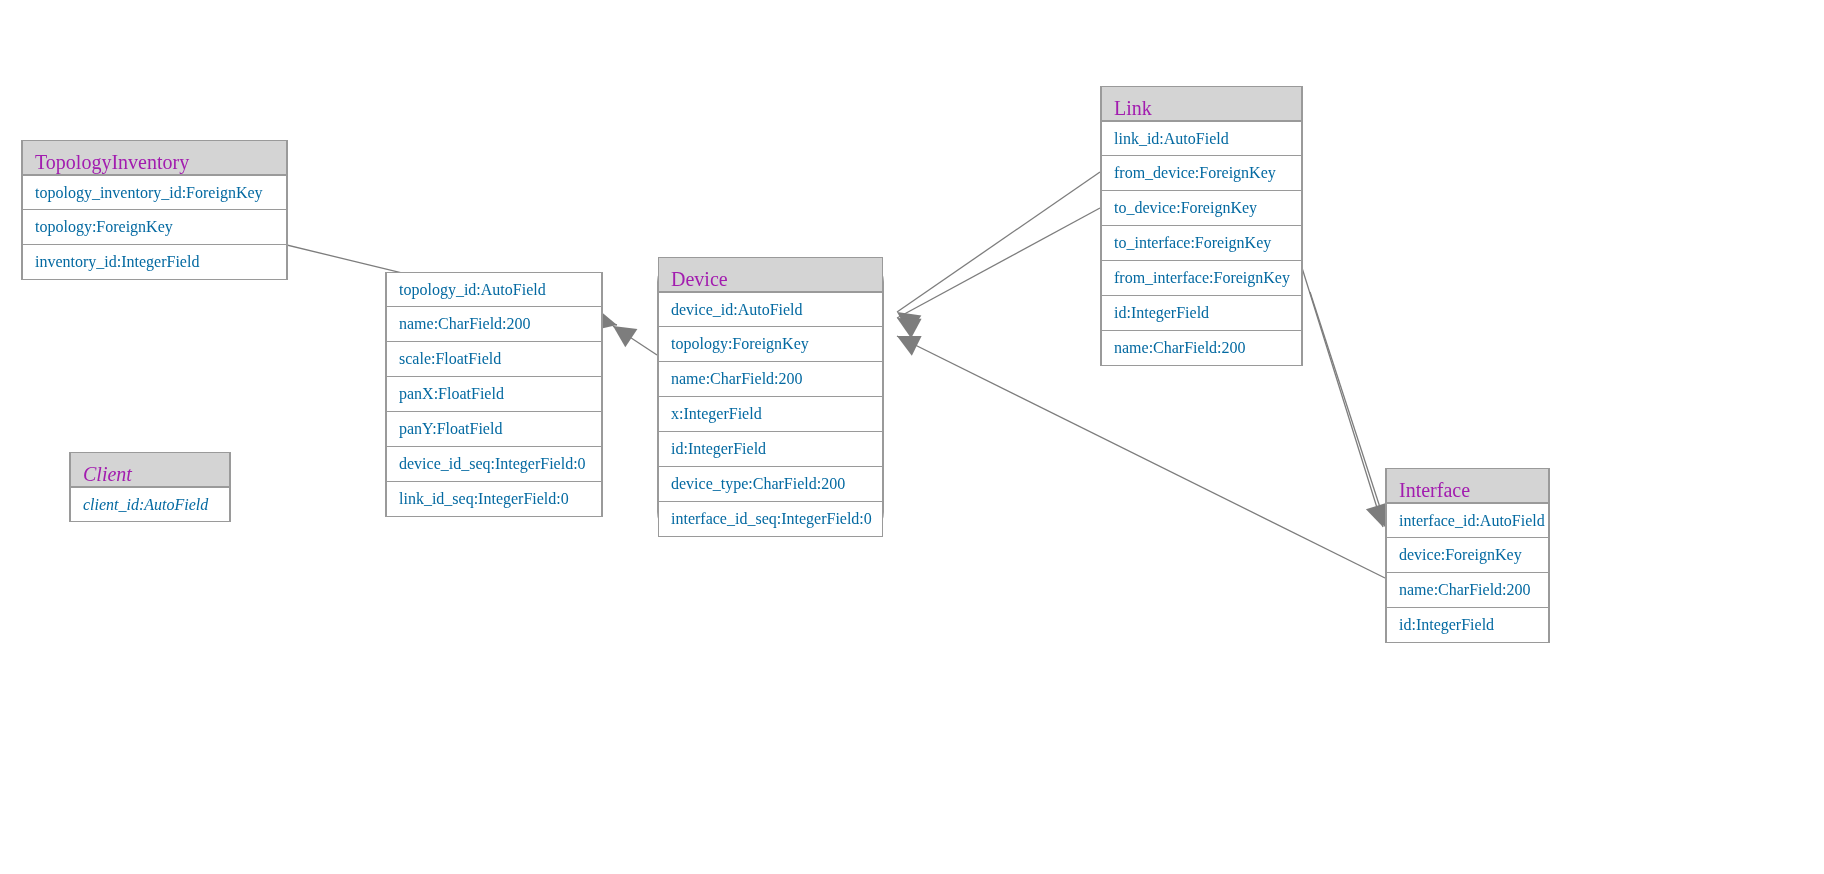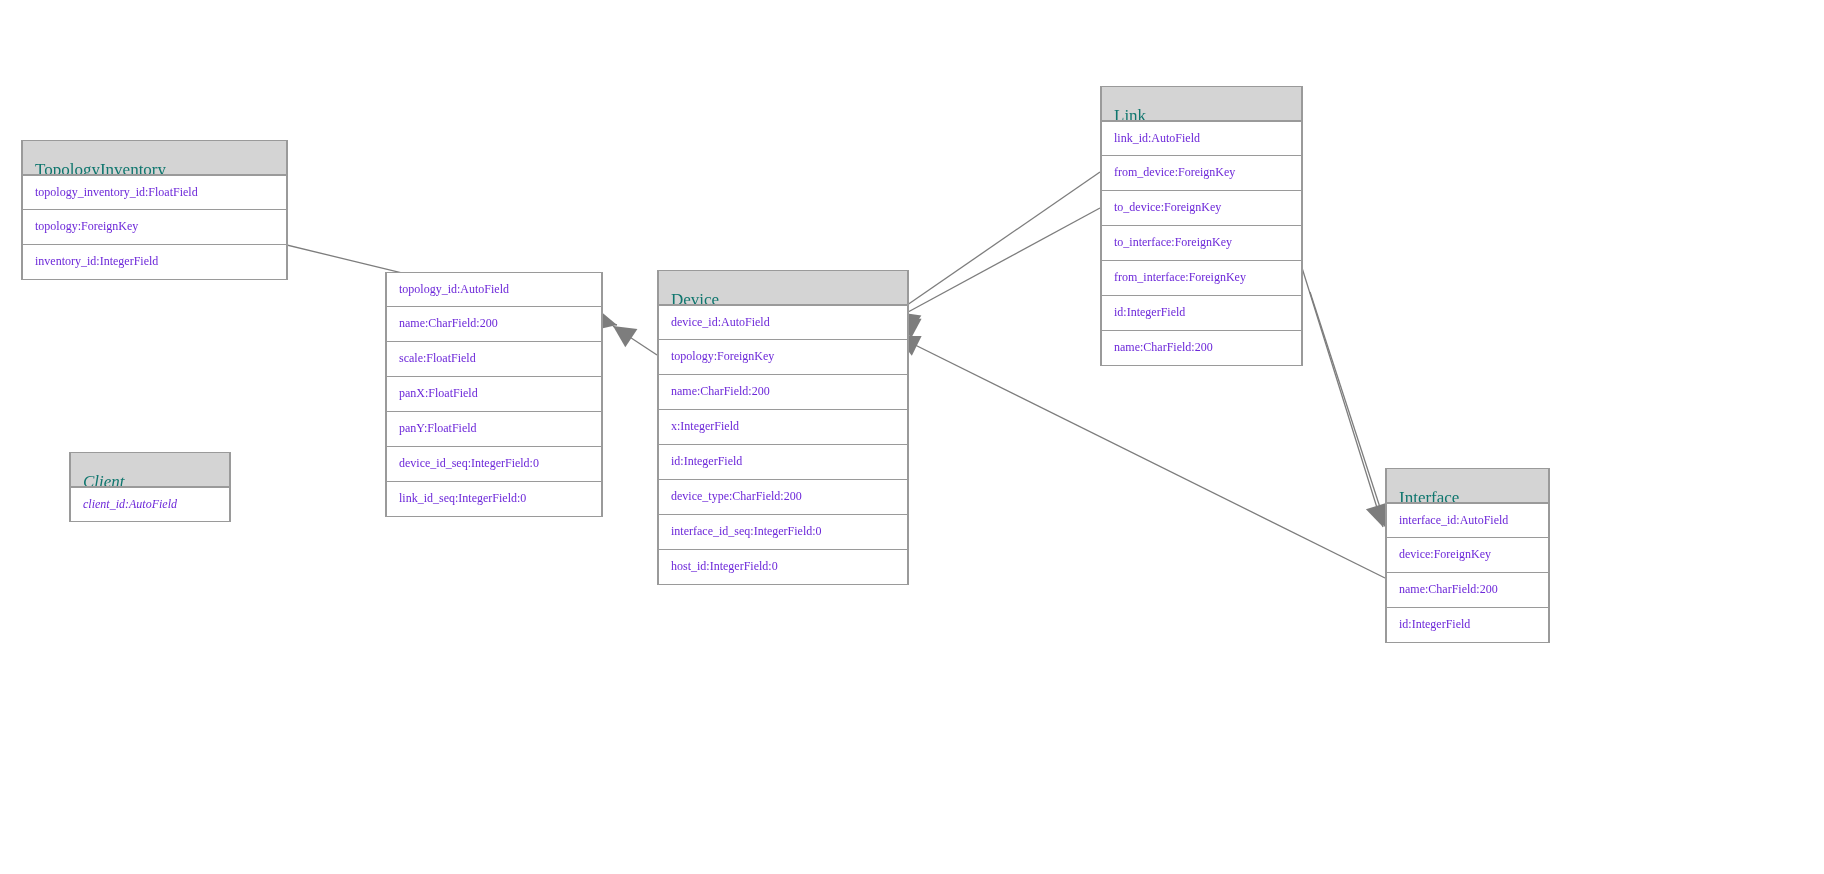--- a/index.html
+++ b/index.html
@@ -35,35 +35,35 @@
     box-sizing: border-box;
     background: #ffffff;
     border: 1px solid #9a9a9a;
     border-top: none;
     border-bottom: none;
   }
   .entity-header {
     box-sizing: border-box;
     background: #d4d4d4;
     border: 1px solid #9a9a9a;
-    color: #0f766e;
-    font-size: 17px;
+    color: #a21caf;
+    font-size: 20px;
     line-height: 34px;
     height: 35px;
-    padding: 12px 0 0 12px;
+    padding: 4px 0 0 12px;
     white-space: nowrap;
     overflow: hidden;
   }
   .entity-field {
     box-sizing: border-box;
     background: #ffffff;
     border: 1px solid #9a9a9a;
     border-top: none;
-    color: #6d28d9;
-    font-size: 12px;
+    color: #0369a1;
+    font-size: 16px;
     line-height: 33px;
     height: 35px;
     padding: 0 10px 17px 12px;
     white-space: nowrap;
     overflow: hidden;
   }
   .entity-field.first {
     border-top: 1px solid #9a9a9a;
   }
 </style>
@@ -99,43 +99,42 @@
       </g>
       <g>
         <path d="M 1310 292 L 1387 529" stroke="#7d7d7d" stroke-width="1.3" fill="none"></path>
         <polygon points="0,0 -22,-11 -22,11" fill="#7d7d7d" transform="translate(1387,529) rotate(72)"></polygon>
       </g>
     </svg>
 
   <div id="entity-layer">
       <div class="entity" style="left: 21px; top: 140px; width: 267px;">
         <div class="entity-header">TopologyInventory</div>
-        <div class="entity-field first">topology_inventory_id:FloatField</div>
+        <div class="entity-field first">topology_inventory_id:ForeignKey</div>
         <div class="entity-field">topology:ForeignKey</div>
         <div class="entity-field">inventory_id:IntegerField</div>
       </div>
       <div class="entity" style="left: 385px; top: 272px; width: 218px;">
         <div class="entity-field first">topology_id:AutoField</div>
         <div class="entity-field">name:CharField:200</div>
         <div class="entity-field">scale:FloatField</div>
         <div class="entity-field">panX:FloatField</div>
         <div class="entity-field">panY:FloatField</div>
         <div class="entity-field">device_id_seq:IntegerField:0</div>
         <div class="entity-field">link_id_seq:IntegerField:0</div>
       </div>
-      <div class="entity" style="left: 657px; top: 270px; width: 252px;">
+      <div class="entity" style="left: 657px; top: 257px; width: 227px; border-radius: 25px;">
         <div class="entity-header">Device</div>
         <div class="entity-field first">device_id:AutoField</div>
         <div class="entity-field">topology:ForeignKey</div>
         <div class="entity-field">name:CharField:200</div>
         <div class="entity-field">x:IntegerField</div>
         <div class="entity-field">id:IntegerField</div>
         <div class="entity-field">device_type:CharField:200</div>
         <div class="entity-field">interface_id_seq:IntegerField:0</div>
-        <div class="entity-field">host_id:IntegerField:0</div>
       </div>
       <div class="entity" style="left: 1100px; top: 86px; width: 203px;">
         <div class="entity-header">Link</div>
         <div class="entity-field first">link_id:AutoField</div>
         <div class="entity-field">from_device:ForeignKey</div>
         <div class="entity-field">to_device:ForeignKey</div>
         <div class="entity-field">to_interface:ForeignKey</div>
         <div class="entity-field">from_interface:ForeignKey</div>
         <div class="entity-field">id:IntegerField</div>
         <div class="entity-field">name:CharField:200</div>

